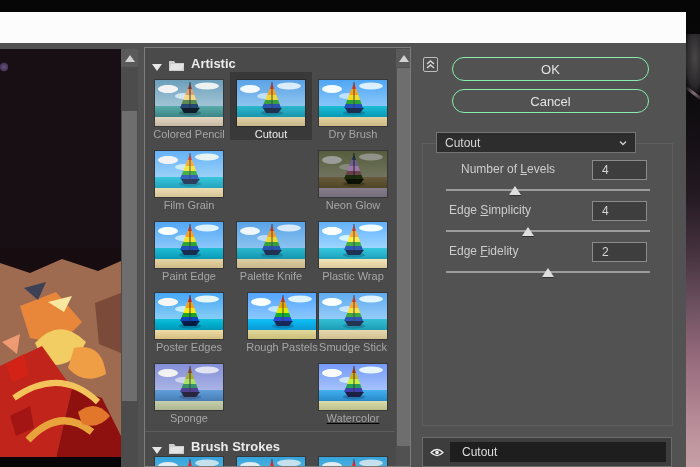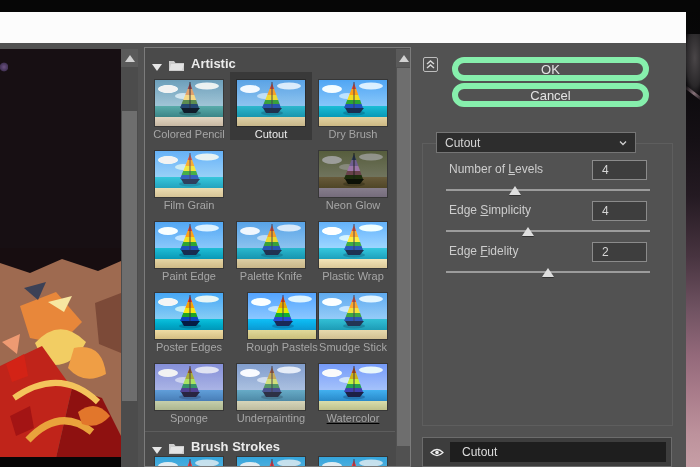--- a/index.html
+++ b/index.html
@@ -67,25 +67,25 @@
   .fv14 svg{filter:saturate(.95) contrast(1.18) hue-rotate(18deg) brightness(.98);}
   .fvb svg{filter:saturate(1.35) brightness(.95) hue-rotate(-12deg);}
   .partial-thumb{position:absolute;width:68px;height:46px;overflow:hidden;
     box-shadow:0 0 0 1px rgba(0,0,0,.25);}
   .panel-scroll{left:251px;top:1px;width:15px;height:418px;background:#515151;}
   .panel-scroll .sthumb{top:19px;height:378px;}
   
   .collapse-btn{position:absolute;left:423px;top:14px;width:15px;height:15px;
     border:1px solid #bdbdbd;border-radius:2px;display:flex;align-items:center;
     justify-content:center;cursor:pointer;background:#4f4f4f;}
-  .pill-btn{position:absolute;left:452px;width:197px;height:24px;border:6px solid #86efac;
+  .pill-btn{position:absolute;left:452px;width:197px;height:24px;border:1px solid #86efac;
     border-radius:12px;background:transparent;color:#e3e3e3;font-size:13px;
     font-family:"Liberation Sans",sans-serif;display:flex;align-items:center;justify-content:center;cursor:pointer;}
   .btn-ok{top:14px;}
-  .btn-cancel{top:40px;}
+  .btn-cancel{top:46px;}
   .groupbox{position:absolute;left:422px;top:100px;width:251px;height:283px;border:1px solid #5e5e5e;}
   .dropdown{position:absolute;left:436px;top:89px;width:200px;height:21px;background:#2d2d2d;
     border:1px solid #757575;display:flex;align-items:center;color:#d6d6d6;font-size:12px;
     padding:0 8px;cursor:pointer;z-index:3;}
   .dropdown .dd-val{flex:1;}
   .chev-down{width:8px;height:8px;flex:0 0 auto;}
   .slider-label{position:absolute;left:449px;color:#cdcdcd;font-size:12px;}
   .slider-label .accel{text-decoration:underline;}
   .val-box{position:absolute;left:592px;width:55px;height:20px;background:#3e3e3e;
     border:1px solid #8b8b8b;color:#d6d6d6;font-size:12px;display:flex;align-items:center;
@@ -287,28 +287,20 @@
       </div>
 
       <div class="cell" style="left:3px;top:308px;">
         <div class="timg fv12">
             <svg width="68" height="46">
               <use href="#boat"></use>
             </svg>
           </div>
         <div class="tlabel">Sponge</div>
       </div>
-      <div class="cell" style="left:85px;top:308px;">
-        <div class="timg fv13">
-            <svg width="68" height="46">
-              <use href="#boat"></use>
-            </svg>
-          </div>
-        <div class="tlabel">Underpainting</div>
-      </div>
       <div class="cell" style="left:167px;top:308px;text-decoration:underline;">
         <div class="timg fv14">
             <svg width="68" height="46">
               <use href="#boat"></use>
             </svg>
           </div>
         <div class="tlabel">Watercolor</div>
       </div>
 
       <div class="hdr-sep" style="top:383px;"></div>
@@ -349,21 +341,21 @@
     <div class="pill-btn btn-cancel">Cancel</div>
 
     <div class="groupbox"></div>
     <div class="dropdown">
       <span class="dd-val">Cutout</span>
       <svg class="chev-down" viewBox="0 0 8 8">
         <polyline points="1,2.5 4,5.5 7,2.5" fill="none" stroke="#cfcfcf" stroke-width="1.3"></polyline>
       </svg>
     </div>
 
-    <div class="slider-label" style="top:119px;"><span>Number of </span><span class="accel">L</span><span>evels</span></div>
+    <div class="slider-label" style="top:119px;margin-left:12px;"><span>Number of </span><span class="accel">L</span><span>evels</span></div>
     <div class="val-box" style="top:117px;">4</div>
     <div class="track" style="top:146px;">
       <div class="sl-thumb" style="left:34%;"></div>
     </div>
 
     <div class="slider-label" style="top:160px;"><span>Edge </span><span class="accel">S</span><span>implicity</span></div>
     <div class="val-box" style="top:158px;">4</div>
     <div class="track" style="top:187px;">
       <div class="sl-thumb" style="left:40%;"></div>
     </div>

